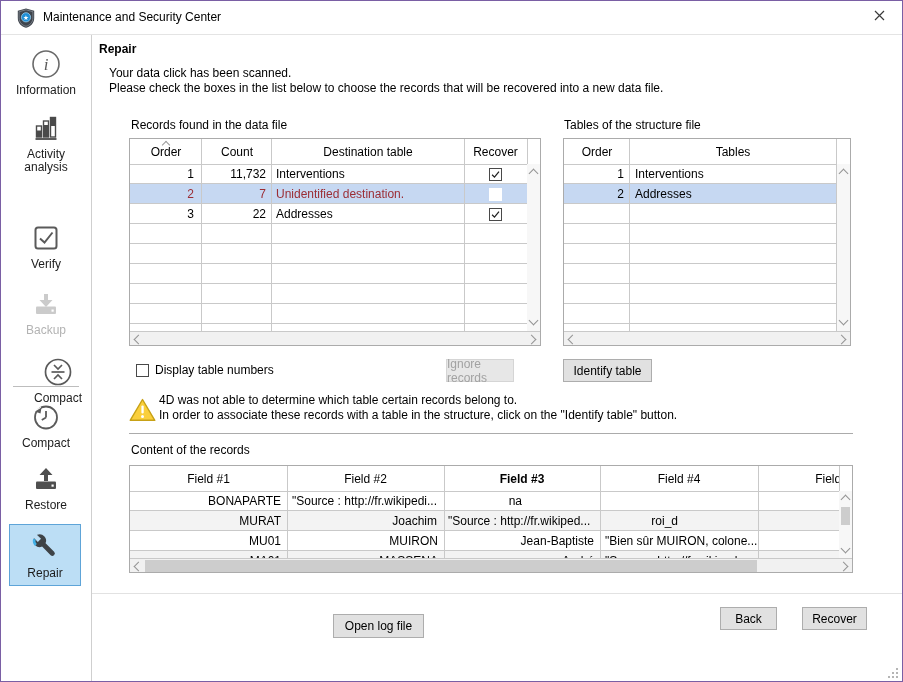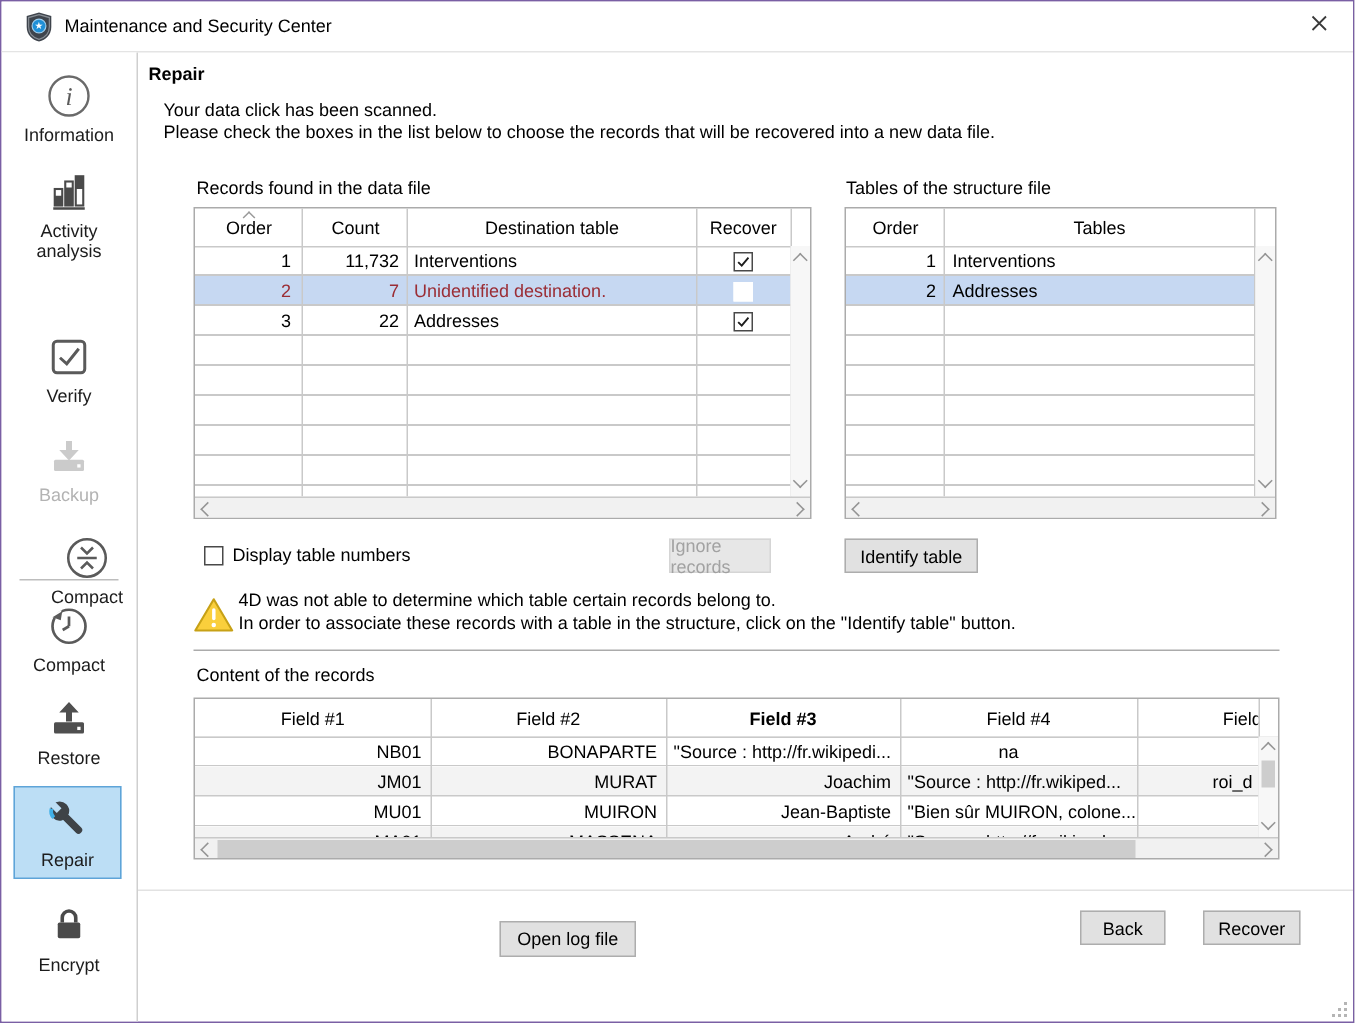--- a/index.html
+++ b/index.html
@@ -169,29 +169,20 @@
             <rect x="12.7" y="10" width="4.6" height="17" rx="2.2" fill="#3E4347"></rect>
             <path d="M15 2 a6 6 0 0 0 -6 6 a6 6 0 0 0 3.2 5.3 h5.6 a6 6 0 0 0 3.2 -5.3 a6 6 0 0 0 -6 -6 z" fill="#3E4347"></path>
             <rect x="12.9" y="0.8" width="4.2" height="6.8" fill="#BCDEF5"></rect>
             <path d="M9.6 8.3 a5.5 5.5 0 0 1 2.9 -4.9" stroke="#41B1E8" stroke-width="2.4" fill="none"></path>
           </g>
         </svg>
       </span>
       <span class="side-label">Repair</span>
     </div>
 
-    <div class="side-item" style="top:567px;">
-      <span>
-        <svg width="30" height="30" viewBox="0 0 30 30">
-          <path d="M10.5 13 v-3.2 a4.5 4.5 0 0 1 9 0 V13" fill="none" stroke="#4a4a4a" stroke-width="2.4"></path>
-          <rect x="7.5" y="13" width="15" height="10.5" rx="1.2" fill="#4a4a4a"></rect>
-        </svg>
-      </span>
-      <span class="side-label">Encrypt</span>
-    </div>
   </div>
 
   <div class="lbl bold" style="left:98px;top:41px;">Repair</div>
   <div class="lbl" style="left:108px;top:65px;">Your data click has been scanned.</div>
   <div class="lbl" style="left:108px;top:80px;">Please check the boxes in the list below to choose the records that will be recovered into a new data file.</div>
 
   <div class="lbl" style="left:130px;top:117px;">Records found in the data file</div>
   <div class="tbl" style="left:128px;top:137px;width:412px;height:208px;">
     <div class="sortcaret" style="left:33px;top:3px;"></div>
     <div class="hcell" style="left:0;width:72px;">Order</div>
@@ -309,27 +300,25 @@
       <div class="hcell" style="left:314px;width:156px;font-weight:bold;">Field #3</div>
       <div class="hcell" style="left:470px;width:158px;">Field #4</div>
       <div class="hcell" style="left:628px;width:157px;">Field #5</div>
     </div>
     <div class="hline" style="left:0;top:25px;width:722px;"></div>
 
     <div class="abs" style="left:0;top:25px;width:709px;height:67px;overflow:hidden;">
       <div class="rowsbg" style="left:0;top:0;width:709px;height:67px;"></div>
 
       <div class="trow" style="top:0;width:709px;">
-        <span class="c ra" style="width:157px;padding-right:6px;">NB01</span>
         <span class="c ra" style="width:157px;padding-right:6px;">BONAPARTE</span>
         <span class="c la" style="width:158px;padding-left:5px;">"Source : http://fr.wikipedi...</span>
         <span class="c ra" style="width:81px;padding-right:4px;">na</span>
       </div>
       <div class="trow stripe" style="top:20px;width:709px;">
-        <span class="c ra" style="width:157px;padding-right:6px;">JM01</span>
         <span class="c ra" style="width:157px;padding-right:6px;">MURAT</span>
         <span class="c ra" style="width:156px;padding-right:6px;">Joachim</span>
         <span class="c la" style="width:158px;padding-left:5px;">"Source :  http://fr.wikiped...</span>
         <span class="c ra" style="width:81px;padding-right:4px;">roi_d</span>
       </div>
       <div class="trow" style="top:40px;width:709px;">
         <span class="c ra" style="width:157px;padding-right:6px;">MU01</span>
         <span class="c ra" style="width:157px;padding-right:6px;">MUIRON</span>
         <span class="c ra" style="width:156px;padding-right:6px;">Jean-Baptiste</span>
         <span class="c la" style="width:158px;padding-left:5px;">"Bien sûr MUIRON, colone...</span>

